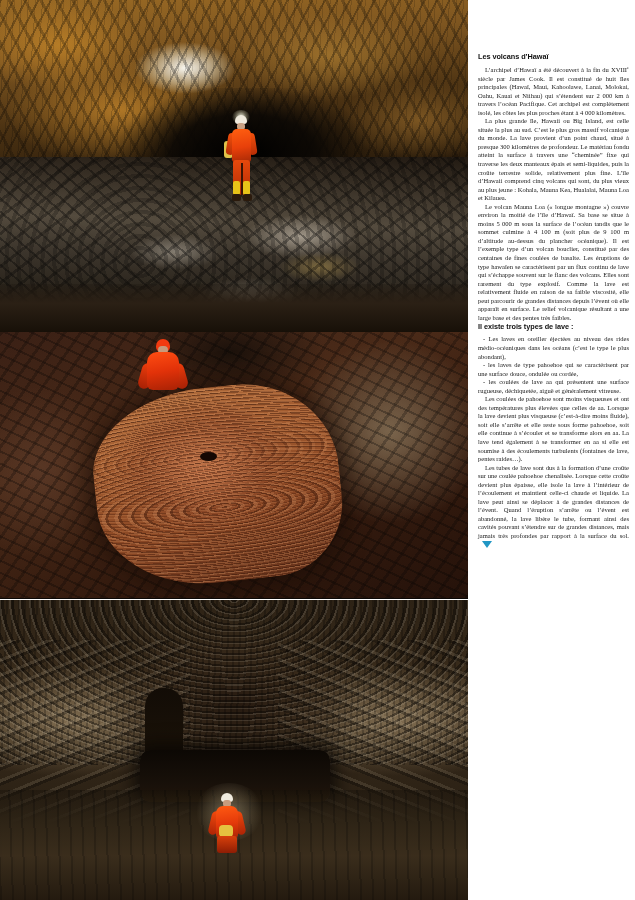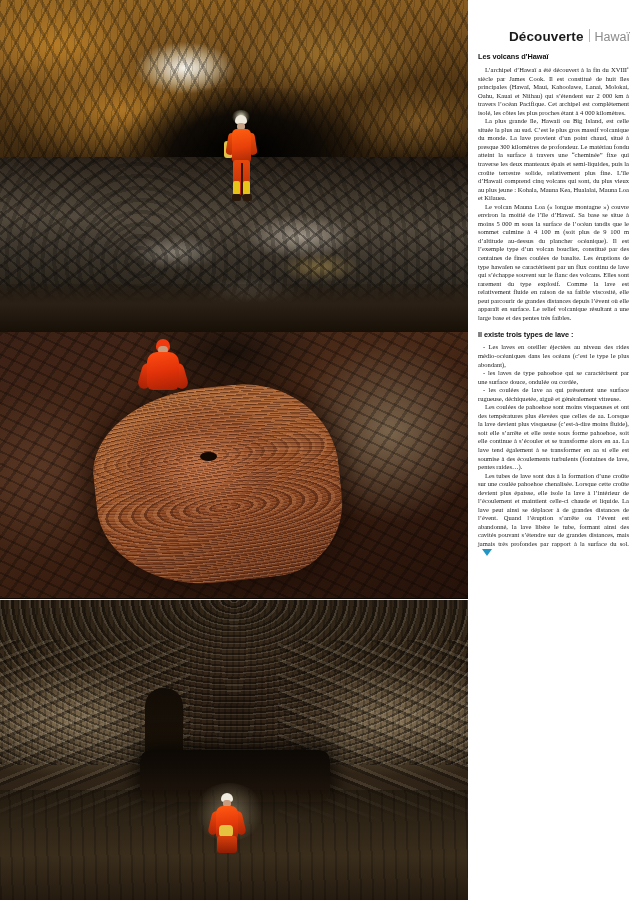--- a/index.html
+++ b/index.html
@@ -210,21 +210,21 @@
     font-size:6.55px;line-height:8.55px;color:#1a1a1a;
     text-align:justify;
     font-family:"Liberation Serif", serif;
     -webkit-hyphens:auto;hyphens:auto;
   }
   .h-sub{
     font-family:"Liberation Sans", sans-serif;
     font-weight:bold;font-size:7.3px;line-height:10px;color:#111;
     margin:0 0 4px 0;text-align:left;letter-spacing:-.05px;
   }
-  .h-sub.second{margin-top:8px;margin-bottom:3px;}
+  .h-sub.second{margin-bottom:3px;}
   p.para{margin:0;text-indent:7px;}
   p.bullet{margin:0;text-indent:5px;}
   .endmark{
     display:inline-block;width:0;height:0;vertical-align:-1px;margin-left:4px;
     border-left:5.5px solid transparent;border-right:5.5px solid transparent;
     border-top:7px solid #2196c4;
   }
   sup{font-size:.68em;vertical-align:super;line-height:0;}
 </style>
 </head>
@@ -293,25 +293,20 @@
         <div class="c3armR"></div>
         <div class="c3body"></div>
         <div class="c3bag"></div>
         <div class="c3legs"></div>
       </div>
     </div>
   </div>
 
   <div class="text-col">
 
-    <div class="masthead">
-      <span class="mast-main">Découverte</span>
-      <span class="mast-rule"></span>
-      <span class="mast-sub">Hawaï</span>
-    </div>
 
     <div class="article">
 
       <div class="h-sub">Les volcans d’Hawaï</div>
 
       <p class="para"><span>L’archipel d’Hawaï a été découvert à la fin du XVIII</span><sup>e</sup><span> siècle par James Cook. Il est constitué de huit îles principales (Hawaï, Maui, Kahoolawe, Lanai, Molokai, Oahu, Kauai et Niihau) qui s’étendent sur 2 000 km à travers l’océan Pacifique. Cet archipel est complètement isolé, les côtes les plus proches étant à 4 000 kilomètres.</span></p>
 
       <p class="para">La plus grande île, Hawaii ou Big Island, est celle située la plus au sud. C’est le plus gros massif volcanique du monde. La lave provient d’un point chaud, situé à presque 300 kilomètres de profondeur. Le matériau fondu atteint la surface à travers une “cheminée” fixe qui traverse les deux manteaux épais et semi-liquides, puis la croûte terrestre solide, relativement plus fine. L’île d’Hawaii comprend cinq volcans qui sont, du plus vieux au plus jeune : Kohala, Mauna Kea, Hualalai, Mauna Loa et Kilauea.</p>
 
       <p class="para">Le volcan Mauna Loa (« longue montagne ») couvre environ la moitié de l’île d’Hawaï. Sa base se situe à moins 5 000 m sous la surface de l’océan tandis que le sommet culmine à 4 100 m (soit plus de 9 100 m d’altitude au-dessus du plancher océanique). Il est l’exemple type d’un volcan bouclier, constitué par des centaines de fines coulées de basalte. Les éruptions de type hawaïen se caractérisent par un flux continu de lave qui s’échappe souvent sur le flanc des volcans. Elles sont rarement du type explosif. Comme la lave est relativement fluide en raison de sa faible viscosité, elle peut parcourir de grandes distances depuis l’évent où elle apparaît en surface. Le relief volcanique résultant a une large base et des pentes très faibles.</p>

